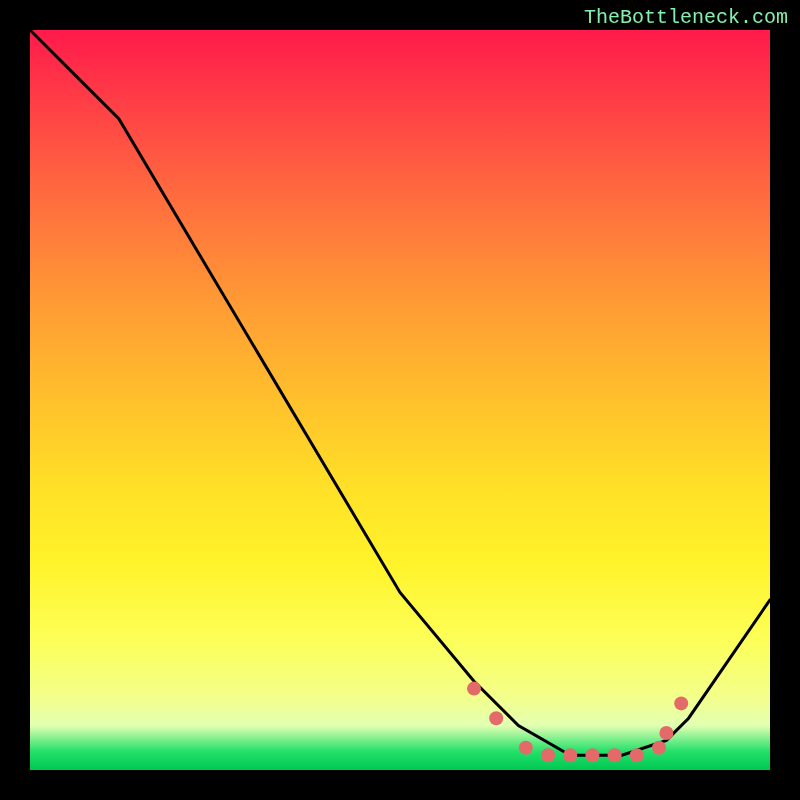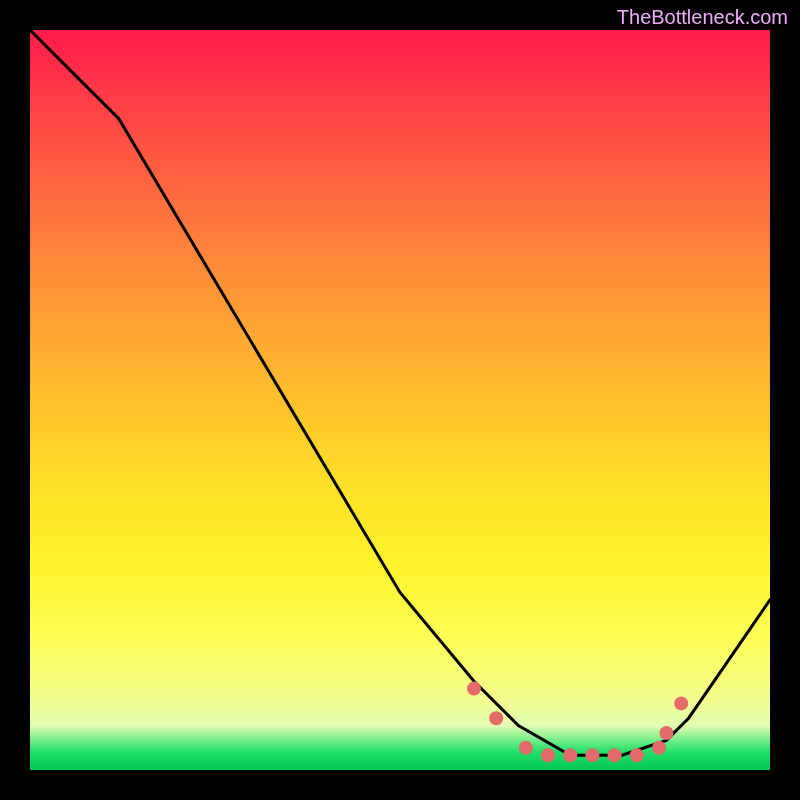--- a/index.html
+++ b/index.html
@@ -14,24 +14,25 @@
   .frame {
     position: relative;
     width: 800px;
     height: 800px;
     background: #000;
   }
   .watermark {
     position: absolute;
     top: 6px;
     right: 12px;
-    color: #f0abfc;
+    color: #86efac;
     font-size: 20px;
     font-weight: 500;
     z-index: 4;
+    font-family: Liberation Mono, monospace;
   }
   .plot {
     position: absolute;
     
     left: 30px;
     top: 30px;
     width: 740px;
     height: 740px;
   }
   .gradient {

